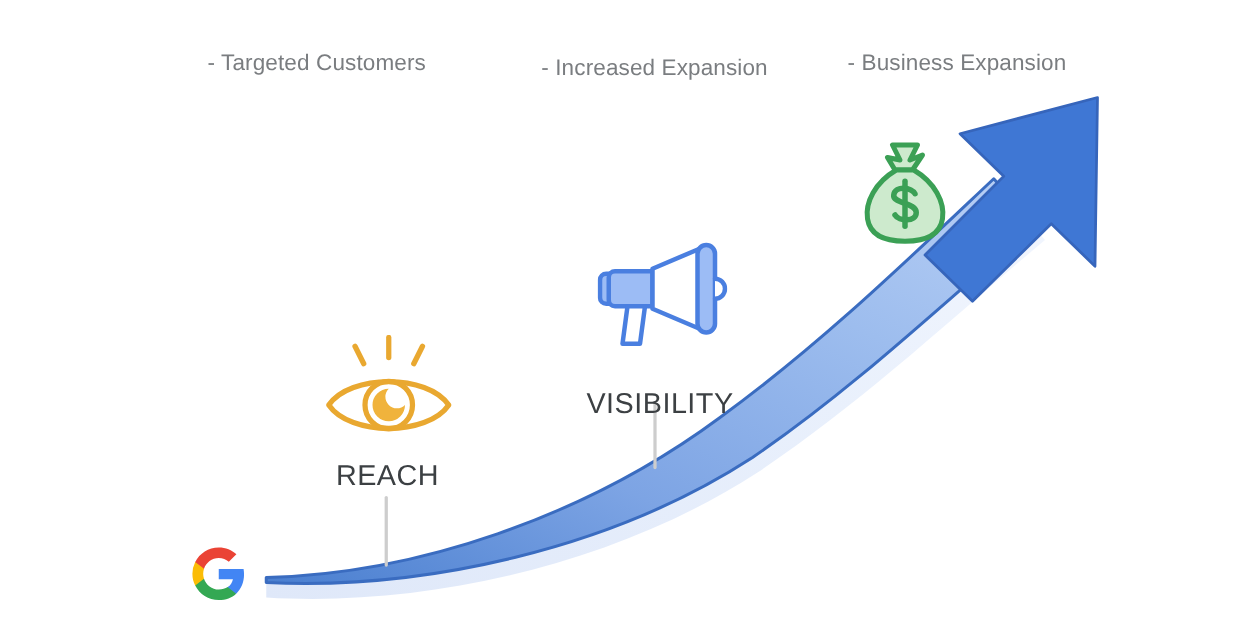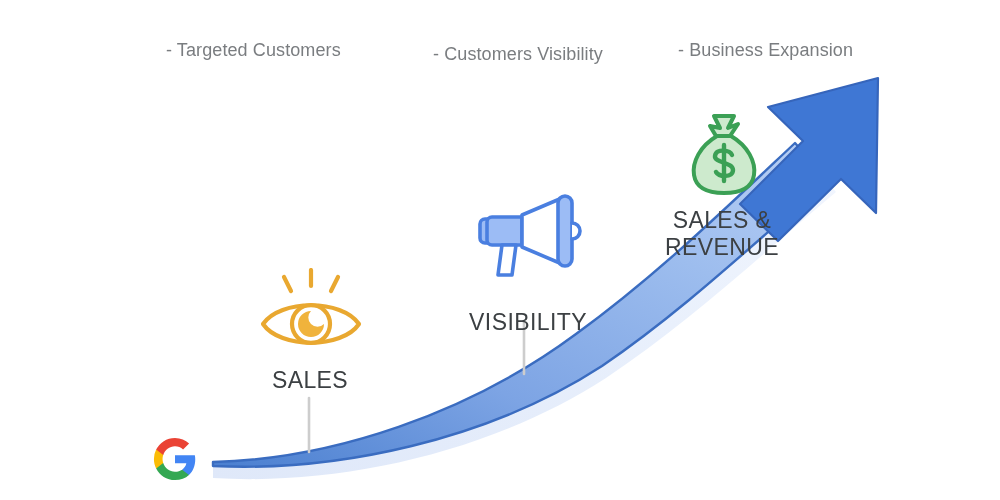--- a/index.html
+++ b/index.html
@@ -118,36 +118,36 @@
     <path d="M 878,78
              L 768,107
              L 803,141
              L 740,204
              L 778,241
              L 841,179
              L 876,213 Z" fill="#3f77d4" stroke="#3665bb" stroke-width="2.2" stroke-linejoin="round"></path>
   </svg>
 
   <div class="annotation" id="annotation-0">- Targeted Customers</div>
-  <div class="annotation" id="annotation-1">- Customers Visibility</div>
+  <div class="annotation" id="annotation-1">- Increased Expansion</div>
   <div class="annotation" id="annotation-2">- Business Expansion</div>
 
   <div class="stage-icon" id="icon-eye">
     <svg viewBox="0 0 106 86" width="106" height="86">
       <g fill="none" stroke="#E9A830" stroke-width="4.2" stroke-linecap="round" stroke-linejoin="round">
         <line x1="53" y1="2" x2="53" y2="18"></line>
         <line x1="26" y1="9" x2="33" y2="23"></line>
         <line x1="80" y1="9" x2="73" y2="23"></line>
         <path d="M 5,56 C 22,31 84,31 101,56 C 84,81 22,81 5,56 Z"></path>
         <circle cx="53" cy="56" r="19"></circle>
       </g>
       <path d="M 53,43 a 13,13 0 1 0 13,13 a 7,7 0 0 1 -13,-13 Z" fill="#F0B33C"></path>
     </svg>
   </div>
-  <div class="stage-label" id="stage-label-reach">SALES</div>
+  <div class="stage-label" id="stage-label-reach">REACH</div>
 
   <div class="stage-icon" id="icon-megaphone">
     <svg viewBox="0 0 104 86" width="104" height="86">
       <g stroke="#4a7fe0" stroke-width="3.6" stroke-linejoin="round" stroke-linecap="round">
         <rect x="2" y="26" width="14" height="24" rx="5" fill="#9cbcf5"></rect>
         <path d="M 14,24 L 44,24 L 44,52 L 14,52 a 5,5 0 0 1 -5,-5 L 9,29 a 5,5 0 0 1 5,-5 Z" fill="#9cbcf5"></path>
         <path d="M 44,22 L 84,5 L 84,71 L 44,54 Z" fill="#ffffff"></path>
         <rect x="80" y="3" width="14" height="70" rx="7" fill="#9cbcf5"></rect>
         <path d="M 94,30 a 8,8 0 0 1 0,16" fill="#ffffff"></path>
         <path d="M 24,52 L 38,52 L 34,82 L 20,82 Z" fill="#ffffff"></path>
@@ -161,24 +161,20 @@
       <g stroke="#3ba055" stroke-width="4" stroke-linejoin="round" stroke-linecap="round">
         <path d="M 24,4 L 44,4 L 38,16 L 48,12 L 40,24 L 26,24 L 20,14 L 30,16 Z" fill="#cdeacd"></path>
         <path d="M 27,24 C 10,34 2,50 4,63 C 6,76 18,81 34,81 C 50,81 62,76 64,63 C 66,50 58,34 41,24 Z" fill="#cdeacd"></path>
         <g fill="none" stroke-width="4.4">
           <path d="M 42,43 C 40,38 26,36 25,44 C 24,51 43,50 43,58 C 43,66 29,65 26,60"></path>
           <line x1="34" y1="33" x2="34" y2="69"></line>
         </g>
       </g>
     </svg>
   </div>
-  <div class="stage-label" id="stage-label-sales">
-    <span>SALES &amp;</span><br>
-    <span>REVENUE</span>
-  </div>
 
   <div class="stage-icon" id="logo-google">
     <svg viewBox="0 0 48 48" width="46" height="46">
       <path fill="#4285F4" d="M45.12 24.5c0-1.56-.14-3.06-.4-4.5H24v8.51h11.84c-.51 2.75-2.06 5.08-4.39 6.64v5.52h7.11c4.16-3.83 6.56-9.47 6.56-16.17z"></path>
       <path fill="#34A853" d="M24 46c5.94 0 10.92-1.97 14.56-5.33l-7.11-5.52c-1.97 1.32-4.49 2.1-7.45 2.1-5.73 0-10.58-3.87-12.31-9.07H4.34v5.7C7.96 41.07 15.4 46 24 46z"></path>
       <path fill="#FBBC05" d="M11.69 28.18C11.25 26.86 11 25.45 11 24s.25-2.86.69-4.18v-5.7H4.34A21.99 21.99 0 0 0 2 24c0 3.55.85 6.91 2.34 9.88l7.35-5.7z"></path>
       <path fill="#EA4335" d="M24 10.75c3.23 0 6.13 1.11 8.41 3.29l6.31-6.31C34.91 4.18 29.93 2 24 2 15.4 2 7.96 6.93 4.34 14.12l7.35 5.7c1.73-5.2 6.58-9.07 12.31-9.07z"></path>
     </svg>
   </div>
 

